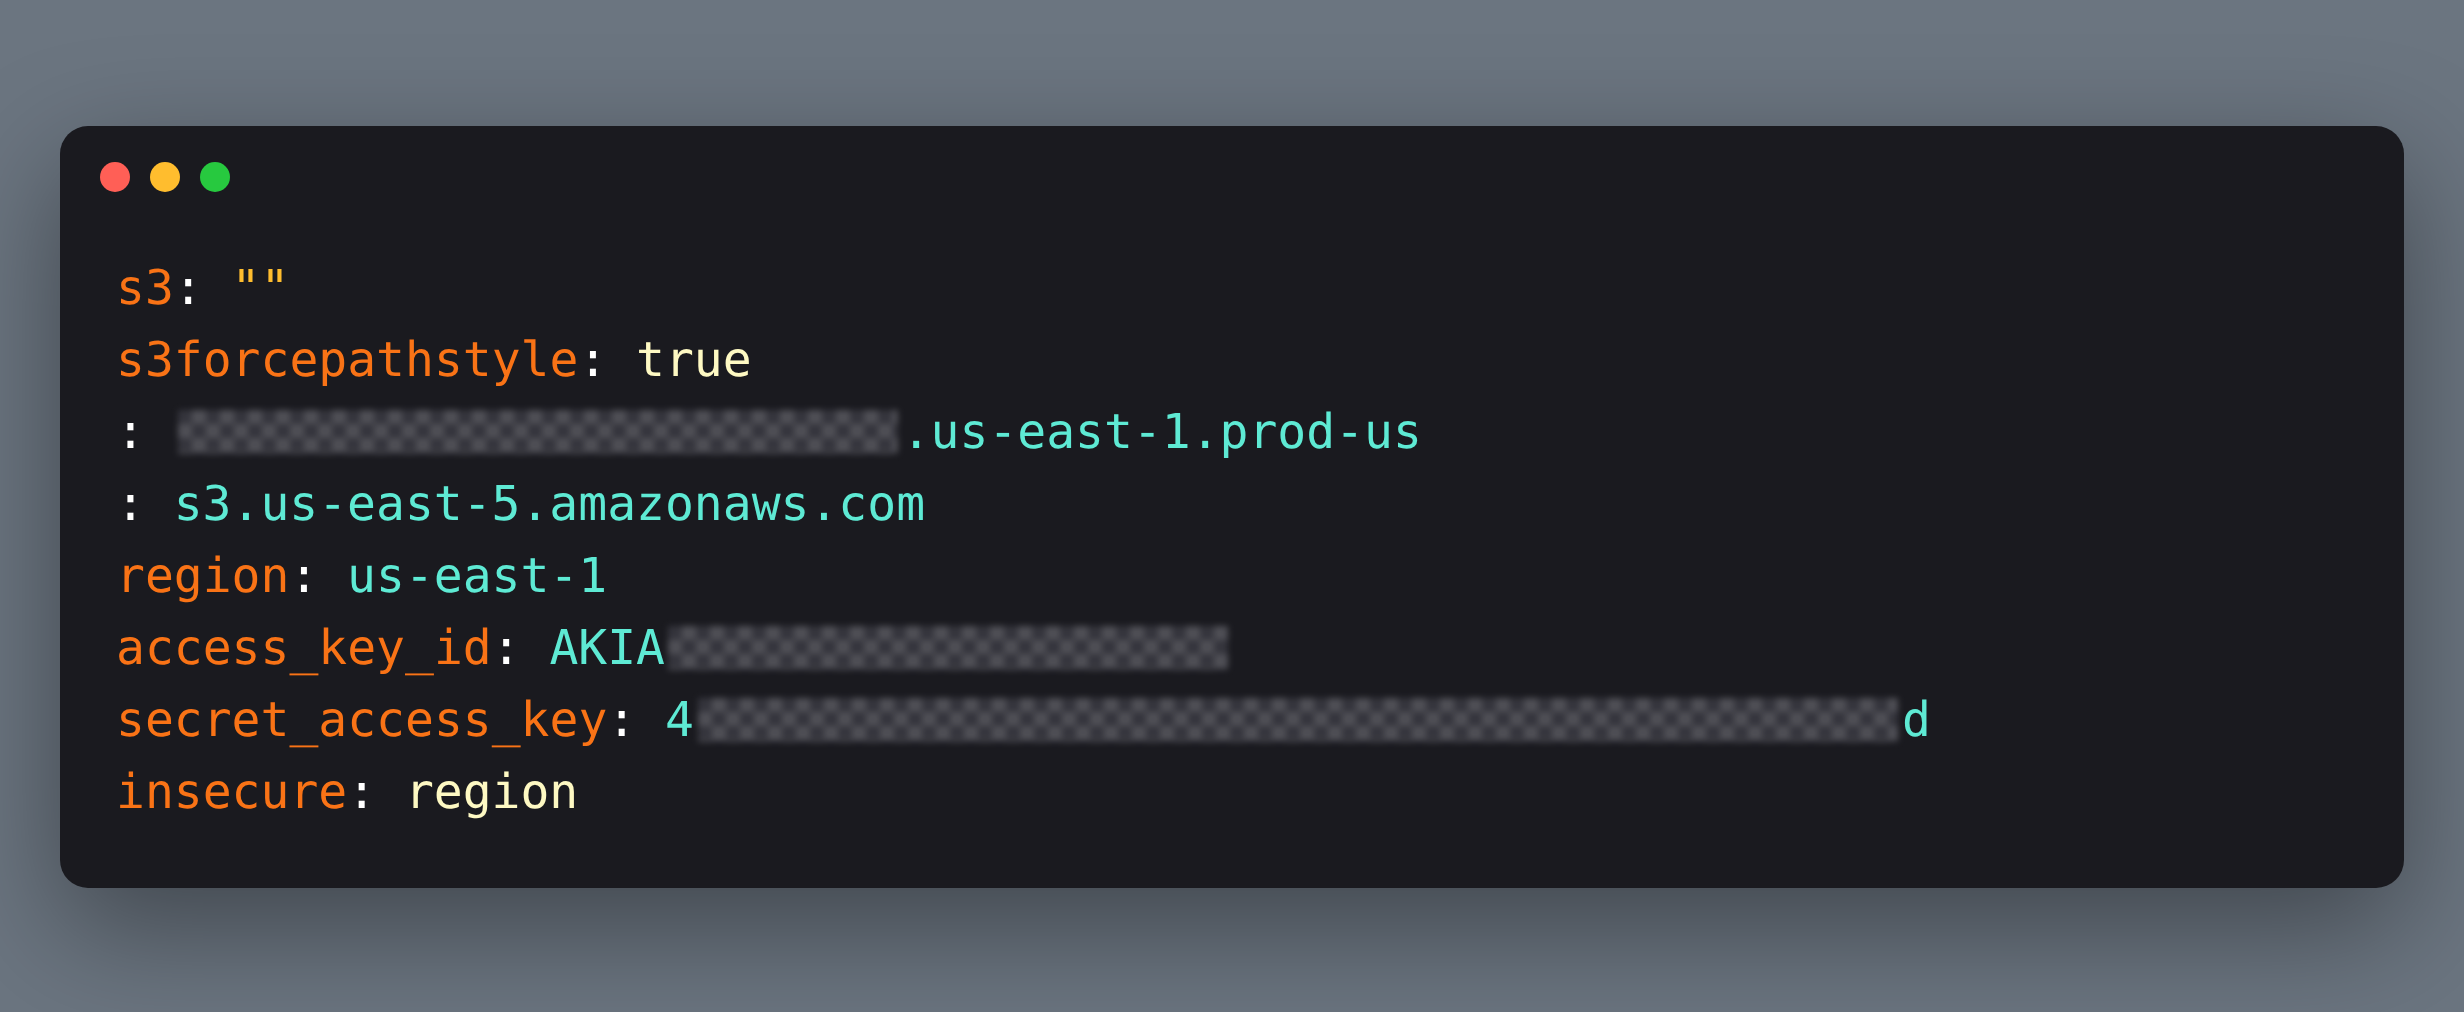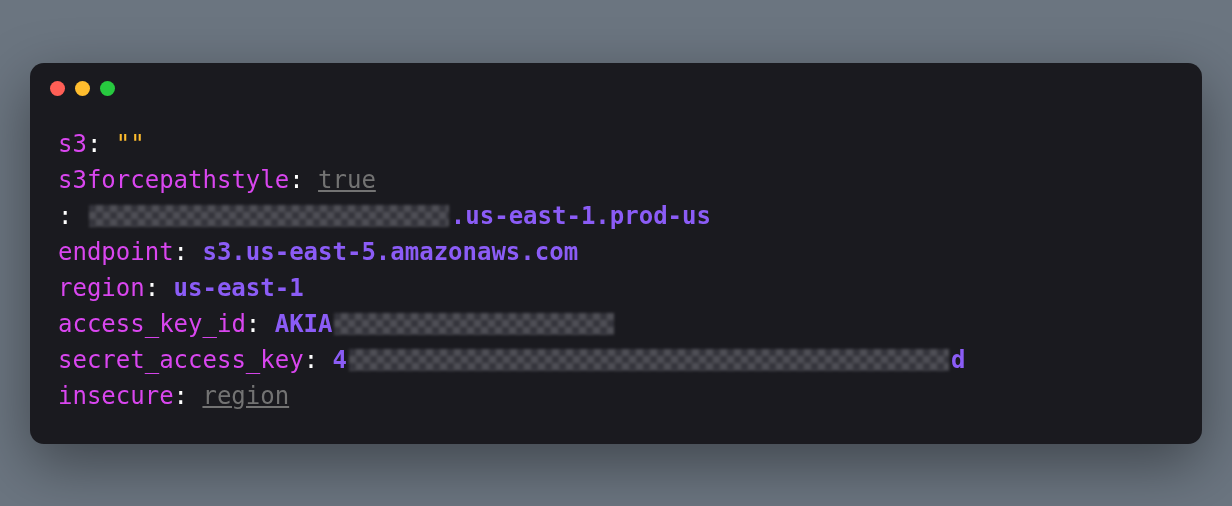--- a/index.html
+++ b/index.html
@@ -42,35 +42,33 @@
       font-size: 24px;
       line-height: 1.5;
       color: #c9d1d9;
     }
     .line {
       white-space: nowrap;
       display: flex;
       align-items: center;
     }
     .key {
-      color: #d946ef;
+      color: #f97316;
     }
     .colon {
       color: #ffffff;
     }
     .val-string {
       color: #ffbd2e;
     }
     .val-plain {
-      color: #8b5cf6;
-      font-weight: bold;
+      color: #5eead4;
     }
     .val-bool {
-      color: #737373;
-      text-decoration: underline;
+      color: #fef9c3;
     }
     .redacted {
       display: inline-block;
       height: 22px;
       vertical-align: middle;
       margin: 0 2px;
       background-image:
         linear-gradient(45deg, #595960 25%, transparent 25%),
         linear-gradient(-45deg, #595960 25%, transparent 25%),
         linear-gradient(45deg, transparent 75%, #595960 75%),
@@ -105,21 +103,20 @@
         <span class="sp"></span>
         <span class="val-bool">true</span>
       </div>
       <div class="line">
         <span class="colon">:</span>
         <span class="sp"></span>
         <span class="redacted" style="width: 360px;"></span>
         <span class="val-plain">.us-east-1.prod-us</span>
       </div>
       <div class="line">
-        <span class="key">endpoint</span>
         <span class="colon">:</span>
         <span class="sp"></span>
         <span class="val-plain">s3.us-east-5.amazonaws.com</span>
       </div>
       <div class="line">
         <span class="key">region</span>
         <span class="colon">:</span>
         <span class="sp"></span>
         <span class="val-plain">us-east-1</span>
       </div>

